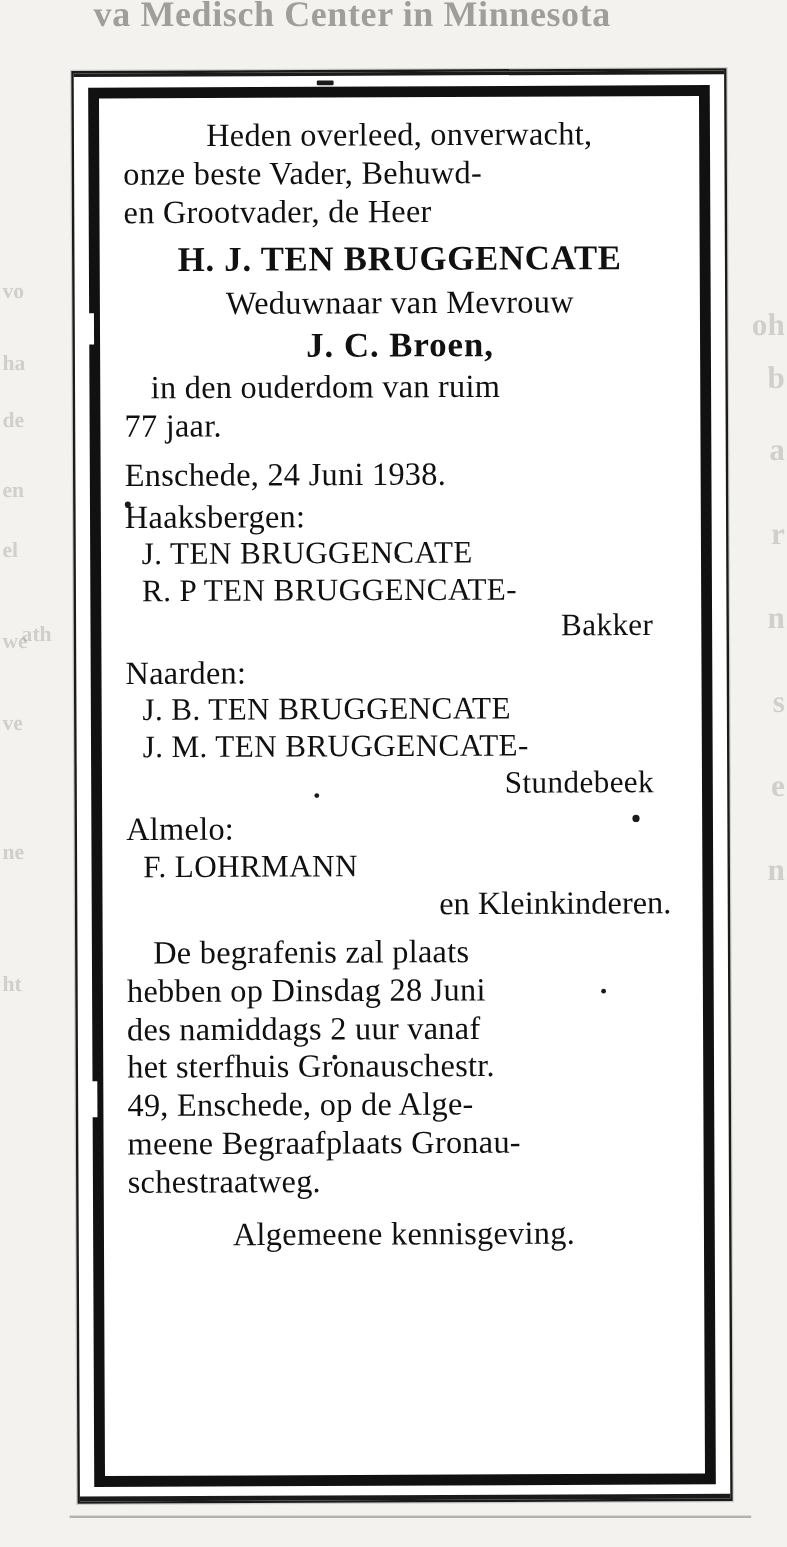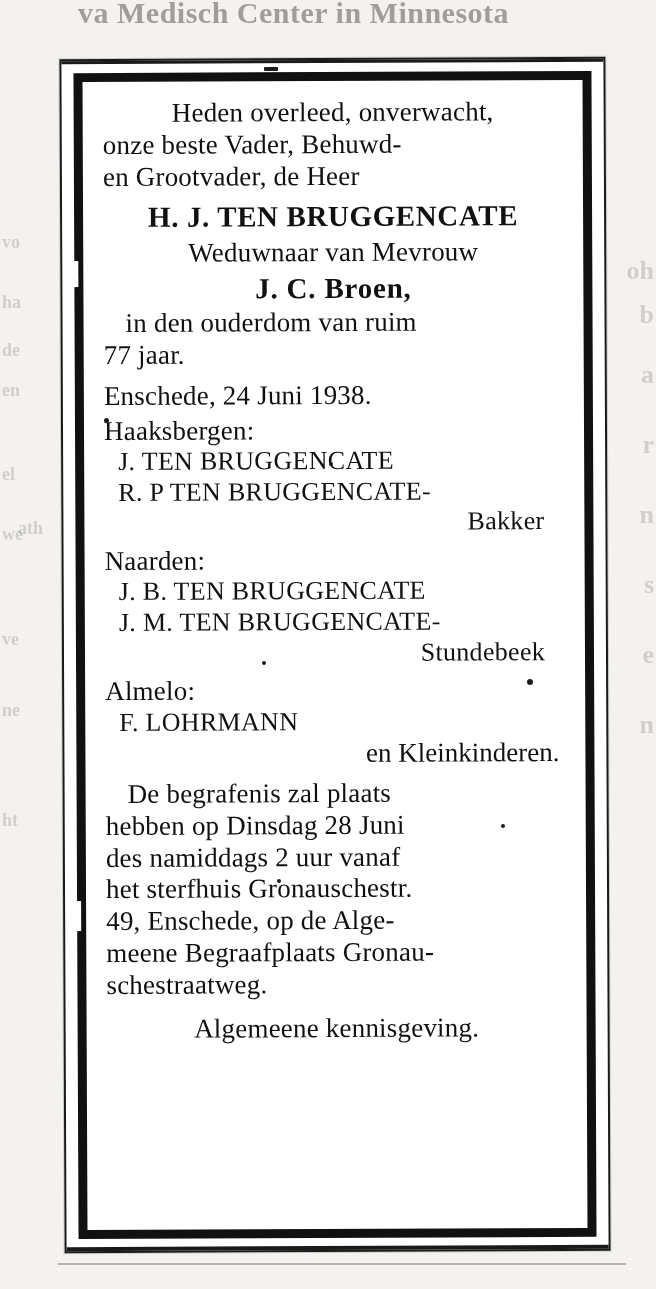--- a/index.html
+++ b/index.html
@@ -179,25 +179,25 @@
 </head>
 <body>
 
 <div id="scan-page">
 
   <div class="ghost" id="ghost-top">va Medisch Center in Minnesota</div>
 
   <div class="ghost ghost-left" style="top:232px;">vo</div>
   <div class="ghost ghost-left" style="top:292px;">ha</div>
   <div class="ghost ghost-left" style="top:340px;">de</div>
-  <div class="ghost ghost-left" style="top:380px;text-align:right;">en</div>
-  <div class="ghost ghost-left" style="top:464px;">el</div>
+  <div class="ghost ghost-left" style="top:398px;text-align:right;">en</div>
+  <div class="ghost ghost-left" style="top:448px;">el</div>
   <div class="ghost ghost-left" style="top:518px;margin-left:16px;">ath</div>
   <div class="ghost ghost-left" style="top:524px;">we</div>
-  <div class="ghost ghost-left" style="top:629px;">ve</div>
+  <div class="ghost ghost-left" style="top:592px;">ve</div>
   <div class="ghost ghost-left" style="top:700px;">ne</div>
   <div class="ghost ghost-left" style="top:810px;">ht</div>
 
   <div class="ghost ghost-right" style="top:240px;margin-top:16px;">oh</div>
   <div class="ghost ghost-right" style="top:300px;">b</div>
   <div class="ghost ghost-right" style="top:360px;">a</div>
   <div class="ghost ghost-right" style="top:430px;">r</div>
   <div class="ghost ghost-right" style="top:500px;">n</div>
   <div class="ghost ghost-right" style="top:570px;">s</div>
   <div class="ghost ghost-right" style="top:640px;">e</div>

